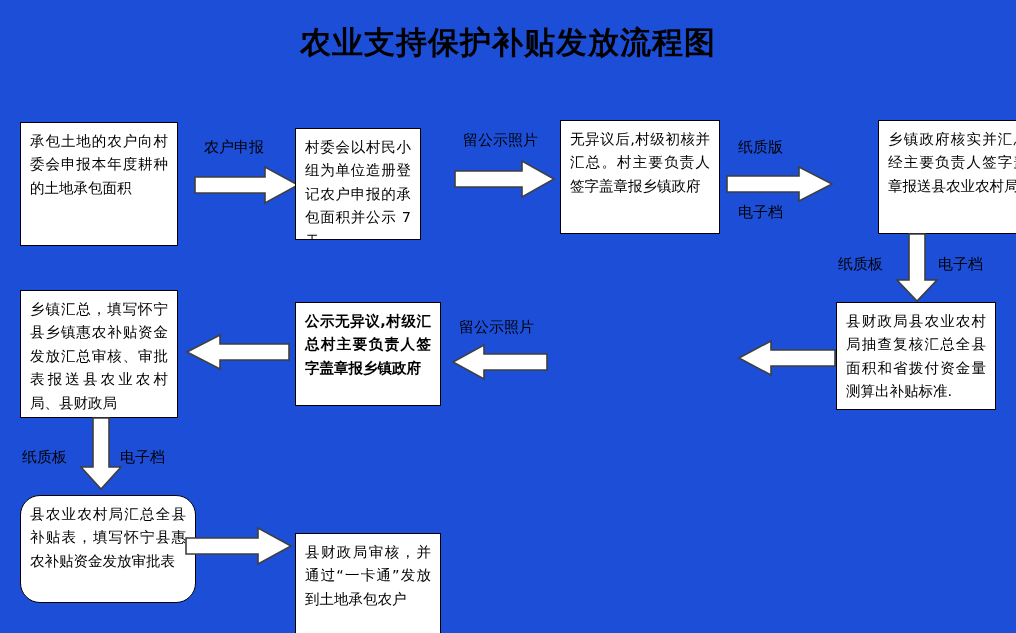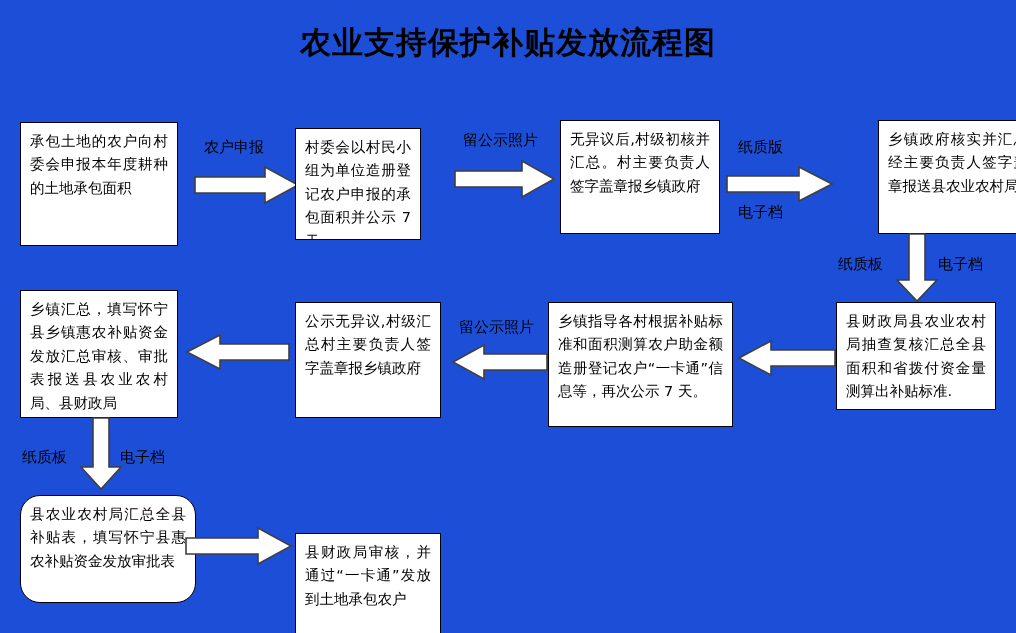--- a/index.html
+++ b/index.html
@@ -129,35 +129,32 @@
   <div class="node" style="left:20px; top:290px; width:158px; height:128px;">
     <span class="node-text">乡镇汇总，填写怀宁县乡镇惠农补贴资金发放汇总审核、审批表报送县农业农村局、县财政局</span>
   </div>
 
   <div class="arrow" style="left:186px; top:334px; width:104px; height:36px;">
     <svg viewBox="0 0 104 36" width="104" height="36" preserveAspectRatio="none">
       <polygon points="1,18 34,1 34,10 103,10 103,26 34,26 34,35"></polygon>
     </svg>
   </div>
 
-  <div class="node" style="left:295px; top:302px; width:146px; height:116px;">
+  <div class="node" style="left:295px; top:302px; width:146px; height:104px;font-weight:bold;">
     <span class="node-text">公示无异议,村级汇总村主要负责人签字盖章报乡镇政府</span>
   </div>
 
   <div class="edge-label" style="left:459px; top:318px;">留公示照片</div>
 
   <div class="arrow" style="left:452px; top:344px; width:96px; height:36px;">
     <svg viewBox="0 0 96 36" width="96" height="36" preserveAspectRatio="none">
       <polygon points="1,18 32,1 32,10 95,10 95,26 32,26 32,35"></polygon>
     </svg>
   </div>
 
-  <div class="node" style="left:548px; top:302px; width:185px; height:125px;">
-    <span class="node-text">乡镇指导各村根据补贴标准和面积测算农户助金额造册登记农户“一卡通”信息等，再次公示 7 天。</span>
-  </div>
 
   <div class="arrow" style="left:738px; top:340px; width:98px; height:36px;">
     <svg viewBox="0 0 98 36" width="98" height="36" preserveAspectRatio="none">
       <polygon points="1,18 33,1 33,10 97,10 97,26 33,26 33,35"></polygon>
     </svg>
   </div>
 
   <div class="node" style="left:836px; top:302px; width:160px; height:108px;">
     <span class="node-text">县财政局县农业农村局抽查复核汇总全县面积和省拨付资金量测算出补贴标准.</span>
   </div>

